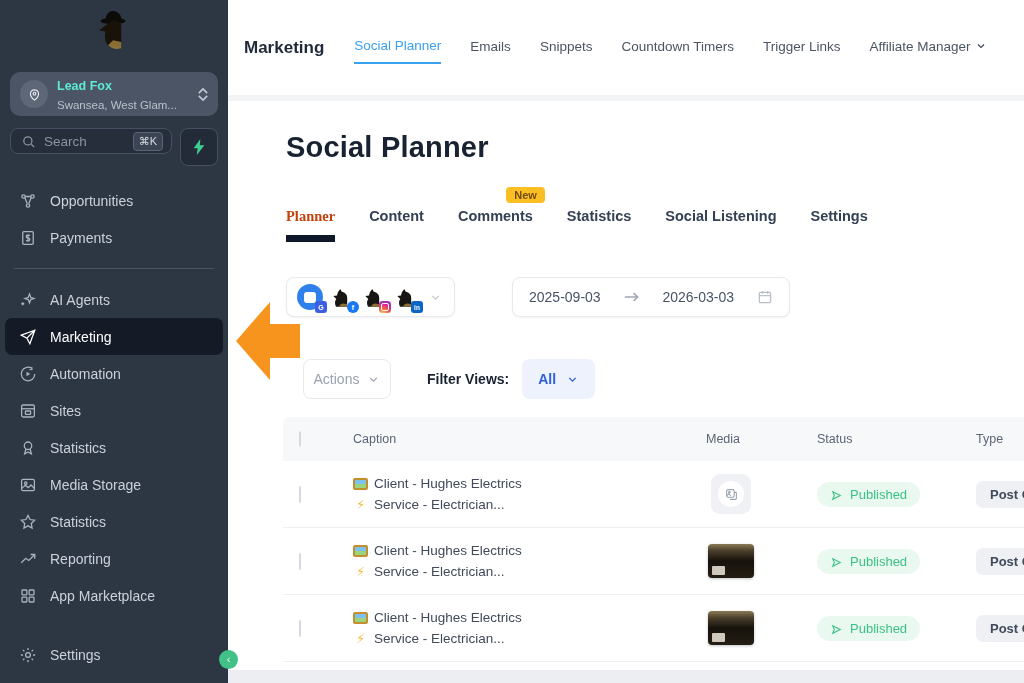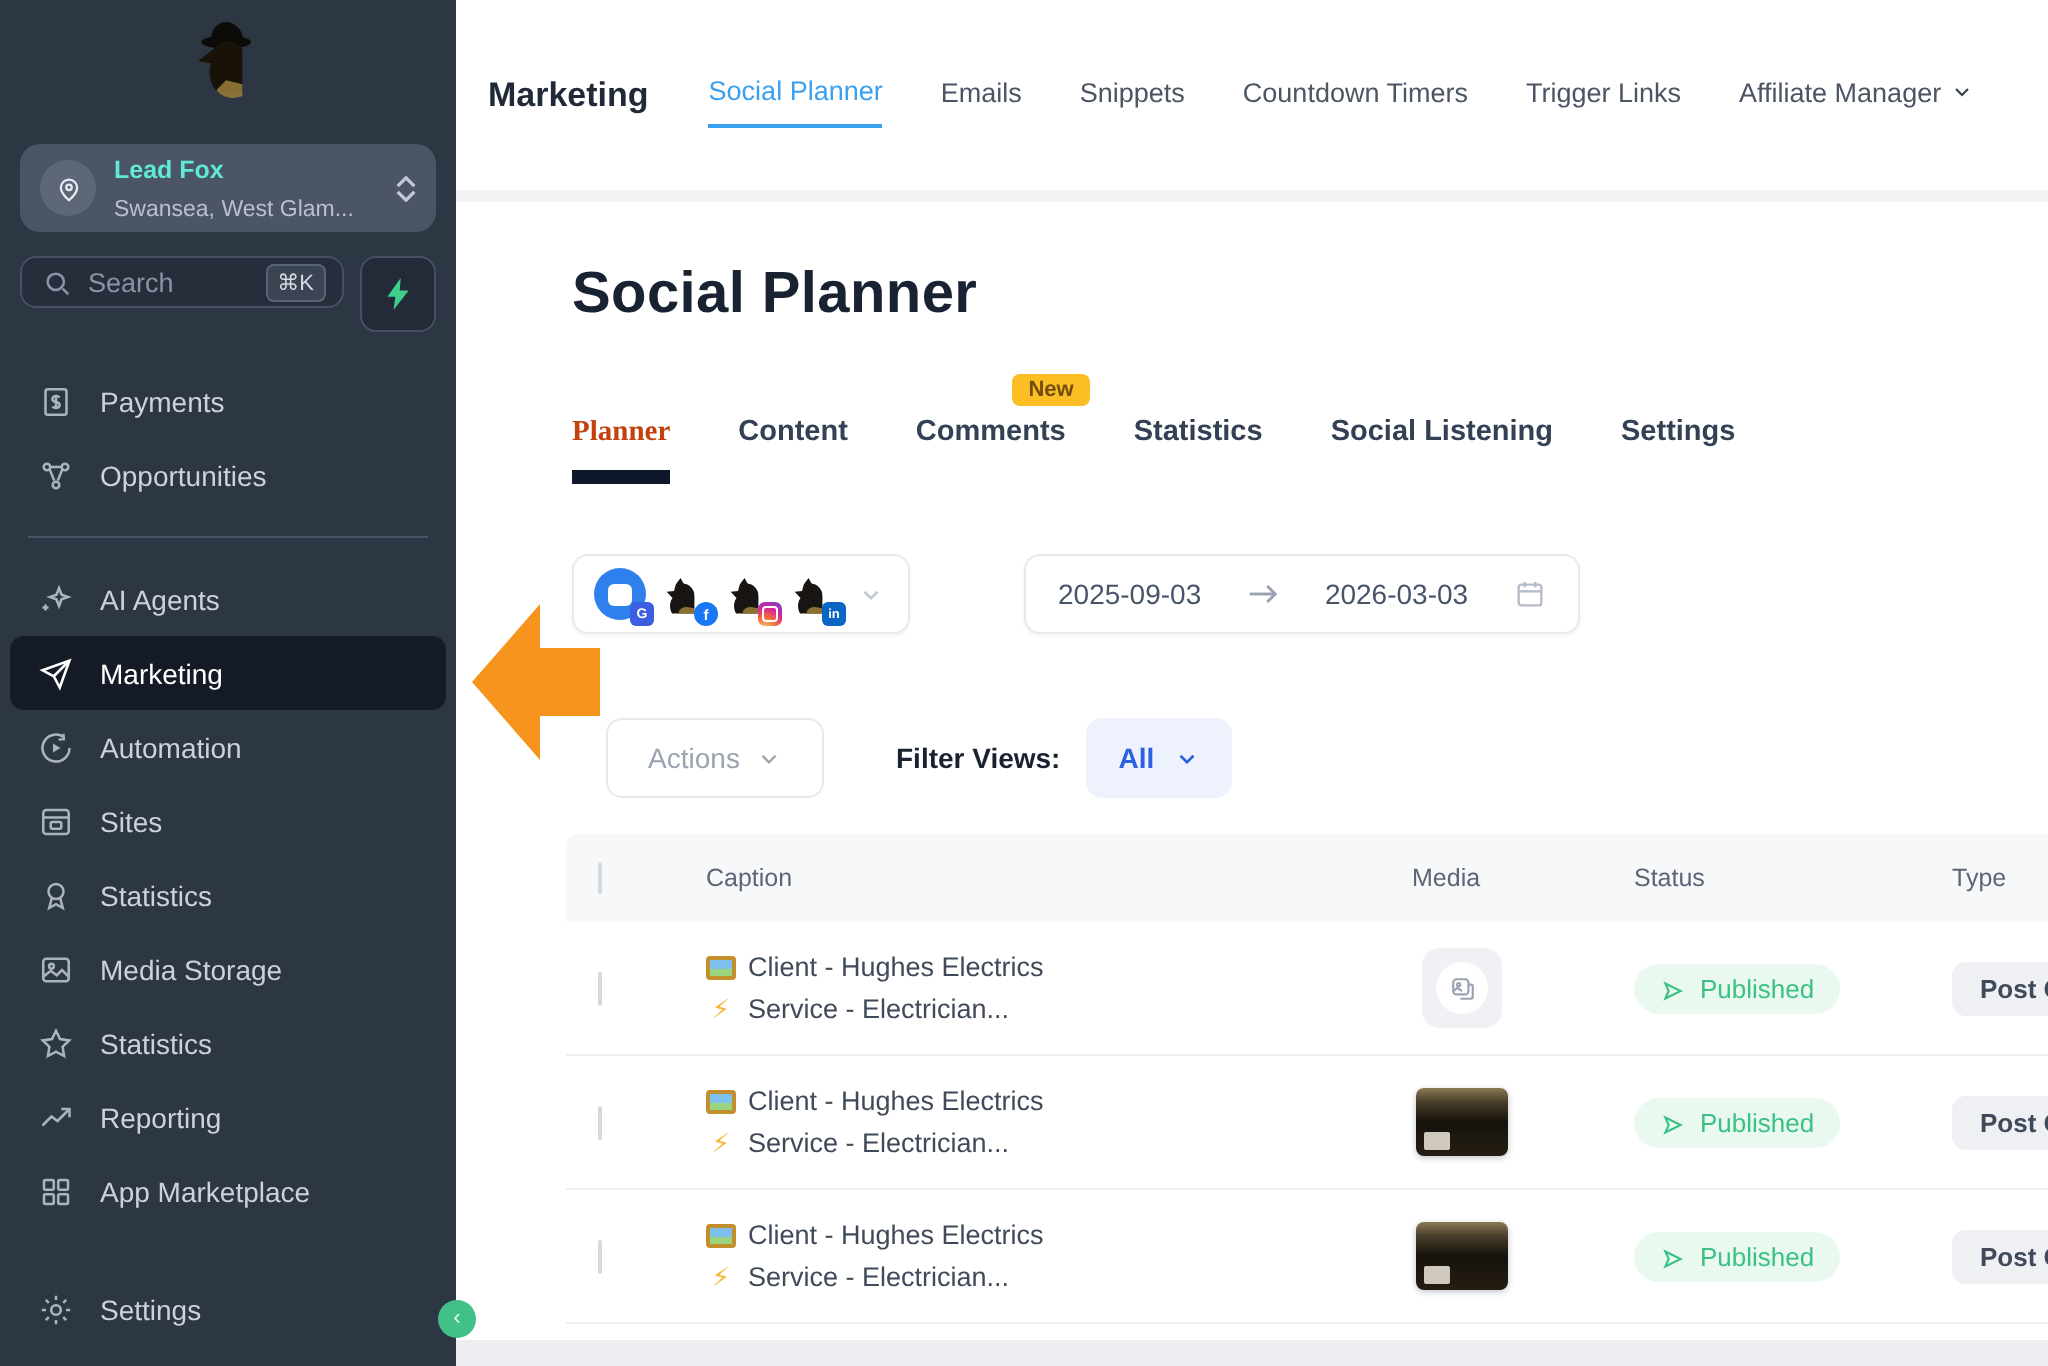--- a/index.html
+++ b/index.html
@@ -53,21 +53,21 @@
   .soc-badge { position:absolute; right:-4px; bottom:-3px; width:12px; height:12px; border-radius:50%; display:flex; align-items:center; justify-content:center; font-size:7.5px; font-weight:700; color:#fff; }
   .soc-badge.fb { background:#1877f2; }
   .soc-badge.ig { border-radius:3.5px; background:radial-gradient(circle at 30% 110%, #fdc468 0%, #f56040 40%, #d6249f 65%, #8a3ab9 90%); }
   .soc-badge.ig::after { content:""; width:6px; height:6px; border:1.2px solid #fff; border-radius:2px; }
   .soc-badge.li { border-radius:3px; background:#0a66c2; font-size:6.5px; }
   .soc-badge.gb2 { border-radius:3px; background:#3b5fe0; font-size:7px; }
   .date-pill { height:40px; width:278px; background:#fff; border:1px solid #e7e9ee; border-radius:8px; box-shadow:0 1px 2px rgba(16,24,40,.05); display:flex; align-items:center; justify-content:space-between; padding:0 16px; cursor:pointer; }
   .date-text { font-size:14px; color:#475467; }
 
   .toolbar2 { display:flex; align-items:center; margin:42px 0 0 75px; }
-  .actions-btn { height:40px; width:109px; background:#fff; border:1px solid #e7e9ee; border-radius:8px; display:flex; align-items:center; justify-content:center; gap:8px; font-size:14px; color:#9aa3b2; cursor:pointer; }
+  .actions-btn { height:40px; width:88px; background:#fff; border:1px solid #e7e9ee; border-radius:8px; display:flex; align-items:center; justify-content:center; gap:8px; font-size:14px; color:#9aa3b2; cursor:pointer; }
   .filter-label { font-size:14px; font-weight:700; color:#182230; margin:0 13px 0 36px; }
   .all-pill { height:40px; padding:0 16px; background:#edf2fd; border-radius:8px; display:flex; align-items:center; gap:10px; font-size:14px; font-weight:600; color:#2d61e0; cursor:pointer; }
 
   
   .table-wrap { margin:18px 0 0 55px; width:769px; overflow:hidden; }
   .table { width:880px; }
   .trow { display:flex; align-items:center; }
   .thead { height:44px; background:#f7f8fa; border-radius:6px 0 0 0; font-size:12.5px; color:#5b6576; }
   .tbody-row { height:67px; background:#fff; border-bottom:1px solid #edeff3; font-size:13.5px; color:#404a5a; }
   .col-check { width:48px; padding-left:16px; flex:none; }
@@ -142,33 +142,33 @@
       <button class="boltbtn">
         <svg width="14" height="16" viewBox="0 0 14 18">
             <path d="M8.5 0L1 10.5h4.5L4.5 18 13 7H8z" fill="#3ecf8e"></path>
           </svg>
       </button>
     </div>
 
     <nav class="nav">
       <div class="nav-item">
         <svg width="18" height="18" viewBox="0 0 24 24" fill="none" stroke="currentColor" stroke-width="1.7">
-            <rect x="5" y="3.5" width="14" height="17" rx="1.5"></rect>
-            <path d="M12 7.2v9.6M14.4 9a3.1 3.1 0 00-2.4-1c-1.3 0-2.4.8-2.4 2s1.1 1.8 2.4 2 2.4.8 2.4 2-1.1 2-2.4 2a3.1 3.1 0 01-2.4-1"></path>
-          </svg>
-        <span>Payments</span>
-      </div>
-      <div class="nav-item">
-        <svg width="18" height="18" viewBox="0 0 24 24" fill="none" stroke="currentColor" stroke-width="1.7">
             <circle cx="6" cy="6" r="2.2"></circle>
             <circle cx="18" cy="6" r="2.2"></circle>
             <circle cx="12" cy="18" r="2.2"></circle>
             <path d="M7.8 7.6l3 7.5M16.2 7.6l-3 7.5M8.2 6h7.6"></path>
           </svg>
         <span>Opportunities</span>
+      </div>
+      <div class="nav-item">
+        <svg width="18" height="18" viewBox="0 0 24 24" fill="none" stroke="currentColor" stroke-width="1.7">
+            <rect x="5" y="3.5" width="14" height="17" rx="1.5"></rect>
+            <path d="M12 7.2v9.6M14.4 9a3.1 3.1 0 00-2.4-1c-1.3 0-2.4.8-2.4 2s1.1 1.8 2.4 2 2.4.8 2.4 2-1.1 2-2.4 2a3.1 3.1 0 01-2.4-1"></path>
+          </svg>
+        <span>Payments</span>
       </div>
 
       <div class="nav-divider"></div>
 
       <div class="nav-item">
         <svg width="18" height="18" viewBox="0 0 24 24" fill="none" stroke="currentColor" stroke-width="1.7">
             <path d="M14 4l1.7 4.5L20 10l-4.3 1.5L14 16l-1.7-4.5L8 10l4.3-1.5z"></path>
             <path d="M5 15v4M3 17h4"></path>
           </svg>
         <span>AI Agents</span>

